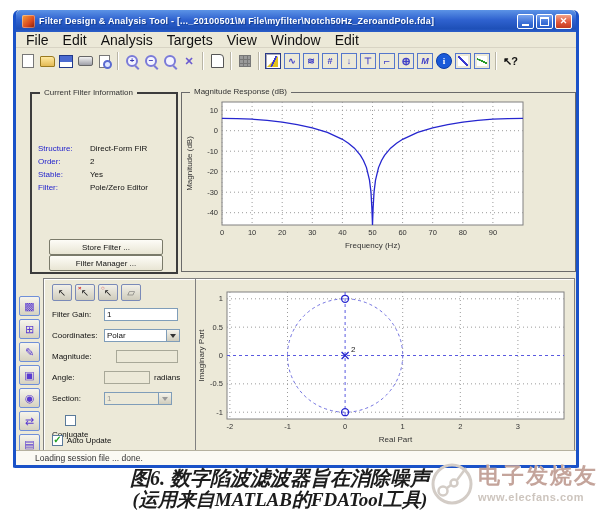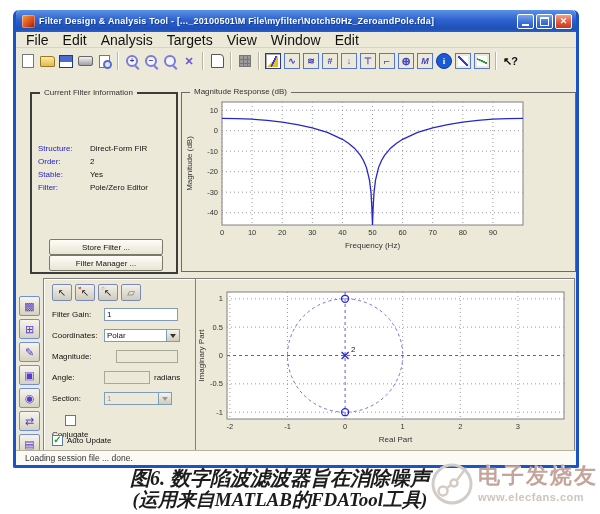--- a/index.html
+++ b/index.html
@@ -125,21 +125,21 @@
   .combo.disabled .carr::after{border-top-color:#999;}
   .cbrow{position:absolute;left:8px;display:flex;align-items:center;gap:4px;}
   .cb{width:11px;height:11px;border:1px solid #5a7a9a;background:#fff;display:flex;align-items:center;justify-content:center;
       font-size:10px;color:#21a121;font-weight:bold;box-sizing:border-box;}
   .cb[data-checked="true"]::after{content:"\2713";margin-top:-2px;}
 
   .pz-area{position:absolute;left:152px;top:0;right:0;bottom:0;}
 
   
   .statusbar{position:absolute;left:0;right:0;bottom:0;height:15px;background:#fbfaf4;border-top:1px solid #b5b19f;
-             font-size:8.5px;color:#333;display:flex;align-items:center;padding-left:9px;box-sizing:border-box;}
+             font-size:8.5px;color:#333;display:flex;align-items:center;padding-left:19px;box-sizing:border-box;}
 
   
   .caption{position:absolute;left:60px;top:467px;width:440px;text-align:center;
            font-family:"Liberation Serif",serif;font-weight:bold;font-style:italic;color:#1c1c1c;line-height:1.12;}
   .caption .l1{font-size:20px;}
   .caption .l2{font-size:19px;}
   .watermark{position:absolute;right:2px;top:458px;display:flex;align-items:center;gap:4px;color:#c5b2ab;}
   .wm-text{display:flex;flex-direction:column;align-items:flex-start;}
   .wm-name{font-size:22px;font-weight:bold;letter-spacing:2px;color:#c4a49b;text-shadow:1px 1px 0 #fff;}
   .wm-url{font-size:11px;font-weight:bold;color:#cdc5be;letter-spacing:.5px;text-shadow:1px 1px 0 #fff;}

